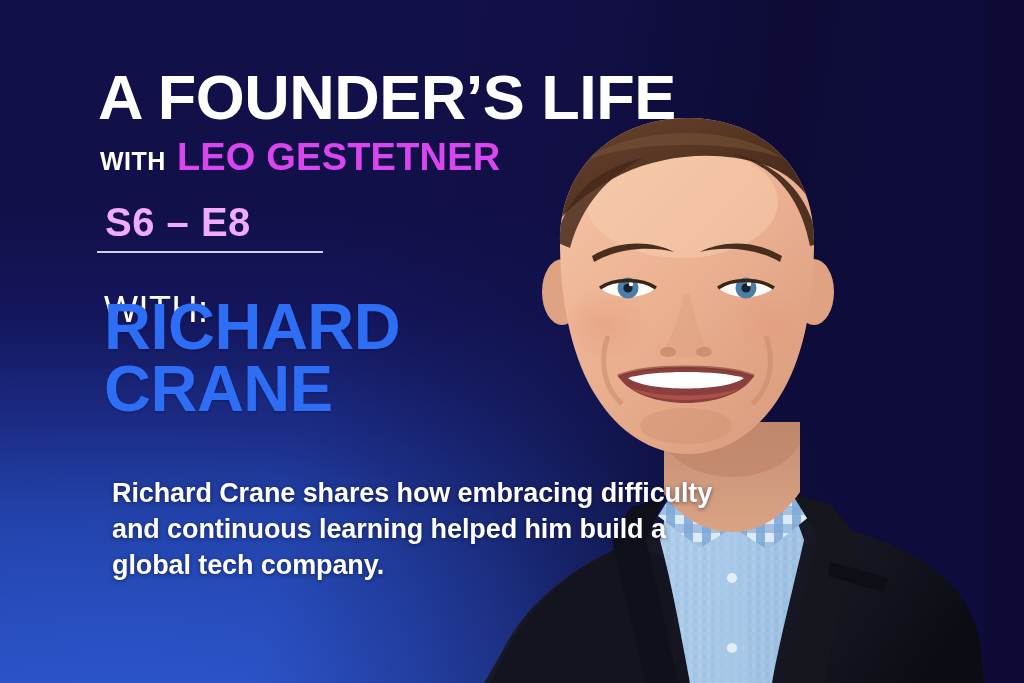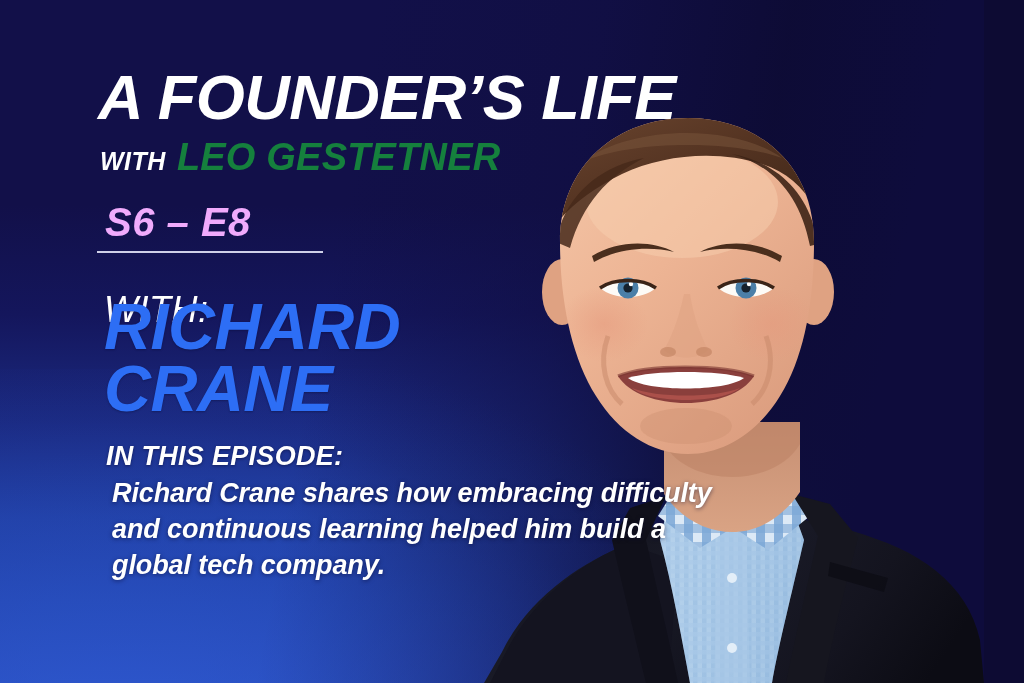--- a/index.html
+++ b/index.html
@@ -7,21 +7,20 @@
     padding: 0;
     background: #0d0b33;
   }
   #canvas {
     position: relative;
     width: 984px;
     height: 683px;
     overflow: hidden;
     font-family: "Liberation Sans", sans-serif;
     background: #121049;
-    font-style: italic;
   }
 
   
   .bg-base {
     position: absolute;
     inset: 0;
     background: linear-gradient(180deg,
       #121049 0%,
       #121049 30%,
       #14165c 46%,
@@ -86,21 +85,21 @@
     gap: 11px;
     white-space: nowrap;
   }
   .host-prefix {
     color: #ffffff;
     font-size: 25px;
     font-weight: 700;
     letter-spacing: 0.5px;
   }
   .host-name {
-    color: #15803d;
+    color: #d946ef;
     font-size: 38px;
     font-weight: 700;
     letter-spacing: 0.2px;
   }
 
   .episode-code {
     position: absolute;
     left: 105px;
     top: 200px;
     color: #f0abfc;
@@ -339,20 +338,19 @@
 
     <div class="episode-code">S6 – E8</div>
 
     <div class="rule"></div>
 
     <div class="with-label">WITH:</div>
 
     <div class="guest-name">RICHARD
 CRANE</div>
 
-    <div class="episode-label">IN THIS EPISODE:</div>
 
     <div class="episode-desc">Richard Crane shares how embracing difficulty
 and continuous learning helped him build a
 global tech company.</div>
   </div>
 
 </div>
 
 </body></html>

